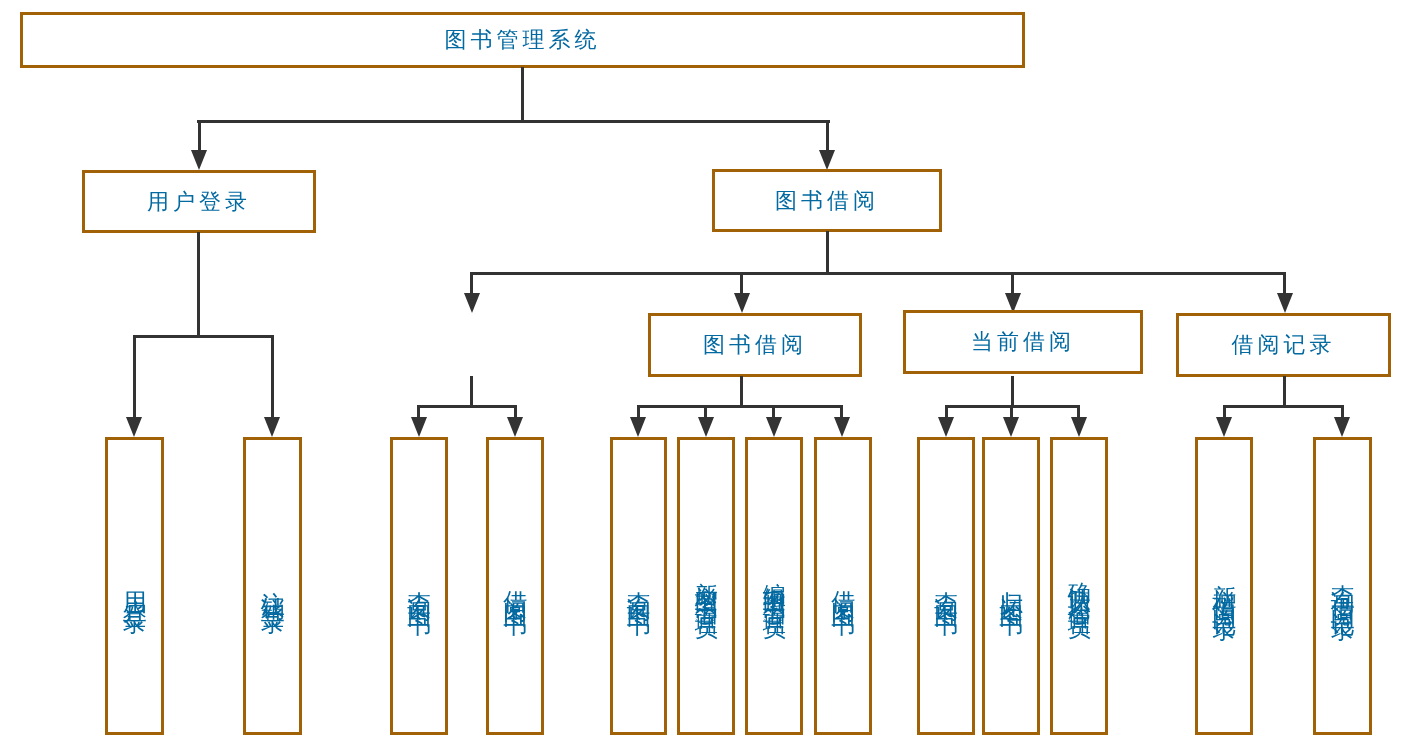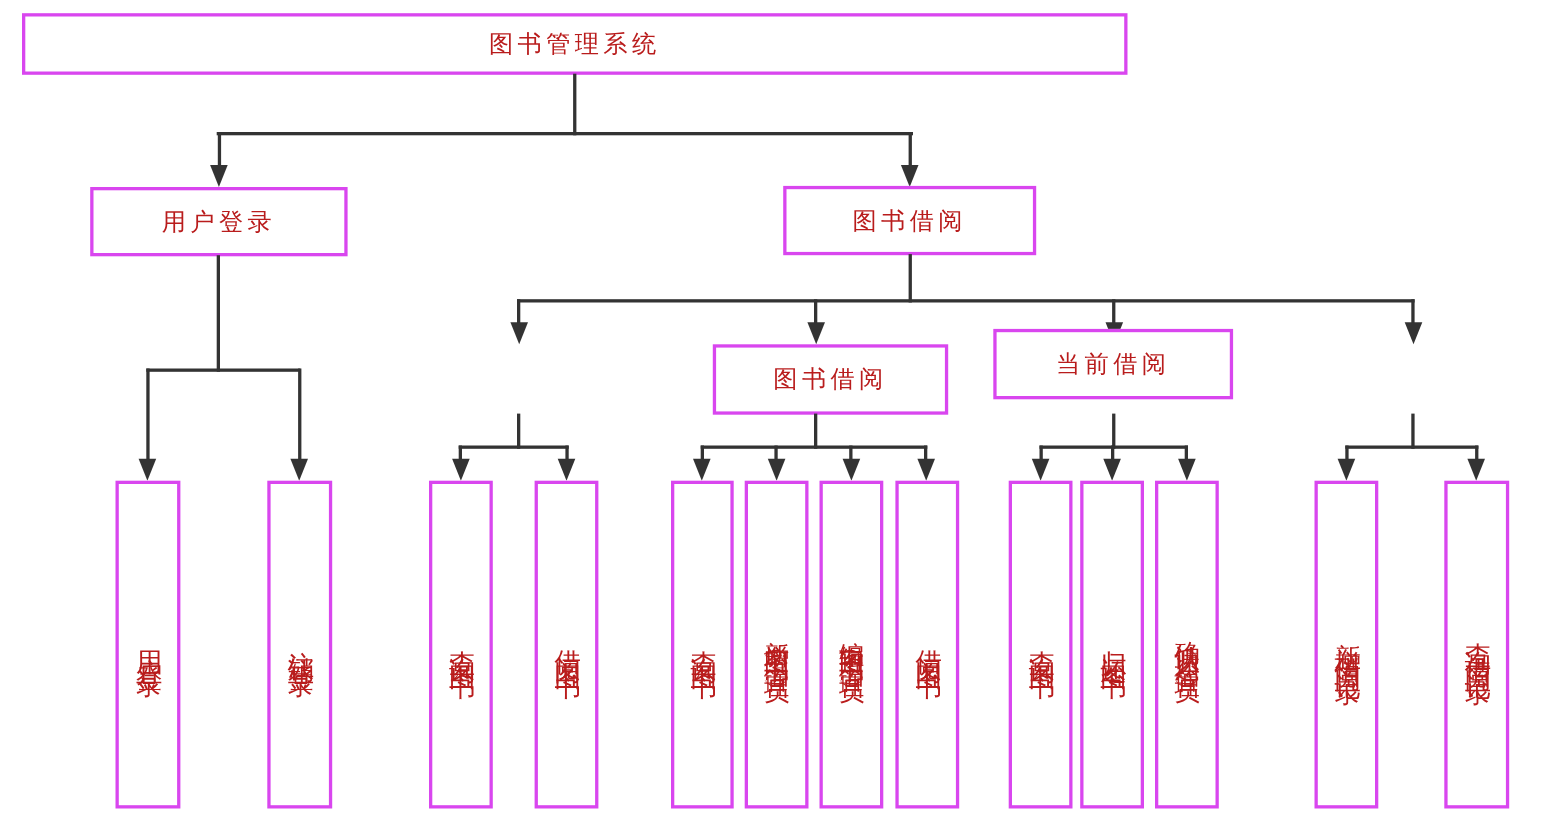--- a/index.html
+++ b/index.html
@@ -6,26 +6,26 @@
   .canvas{
     position:relative;
     width:1405px;height:747px;
     background:#ffffff;
     font-family:"Liberation Sans", sans-serif;
     overflow:hidden;
   }
   .box{
     position:absolute;
     box-sizing:border-box;
-    border:3px solid #d946ef;
+    border:3px solid #a16207;
     background:#ffffff;
     display:flex;
     align-items:center;
     justify-content:center;
-    color:#b91c1c;
+    color:#0369a1;
     font-size:22px;
     letter-spacing:4px;
     text-align:center;
   }
   .vbox{
     writing-mode:vertical-rl;
     text-orientation:mixed;
     font-size:24px;
     letter-spacing:7px;
     line-height:1.1;
@@ -89,22 +89,25 @@
   <div class="vline" style="left:740px;top:272px;height:26px"></div>
   <div class="arrow" style="left:734px;top:293px"></div>
   <div class="vline" style="left:1011px;top:272px;height:26px"></div>
   <div class="arrow" style="left:1005px;top:293px"></div>
   <div class="vline" style="left:1283px;top:272px;height:26px"></div>
   <div class="arrow" style="left:1277px;top:293px"></div>
 
   <div class="box" style="left:648px;top:313px;width:214px;height:64px">
     <span>图书借阅</span>
   </div>
-  <div class="box" style="left:903px;top:299px;width:218px;height:64px">
+  <div class="box" style="left:903px;top:310px;width:240px;height:64px">
     <span>当前借阅</span>
+  </div>
+  <div class="box" style="left:1176px;top:313px;width:215px;height:64px">
+    <span>借阅记录</span>
   </div>
 
   <div class="vline" style="left:470px;top:376px;height:32px"></div>
   <div class="hline" style="left:417px;top:405px;width:100px"></div>
   <div class="vline" style="left:417px;top:405px;height:16px"></div>
   <div class="arrow" style="left:411px;top:417px"></div>
   <div class="vline" style="left:514px;top:405px;height:16px"></div>
   <div class="arrow" style="left:507px;top:417px"></div>
 
   <div class="vline" style="left:740px;top:376px;height:32px"></div>

